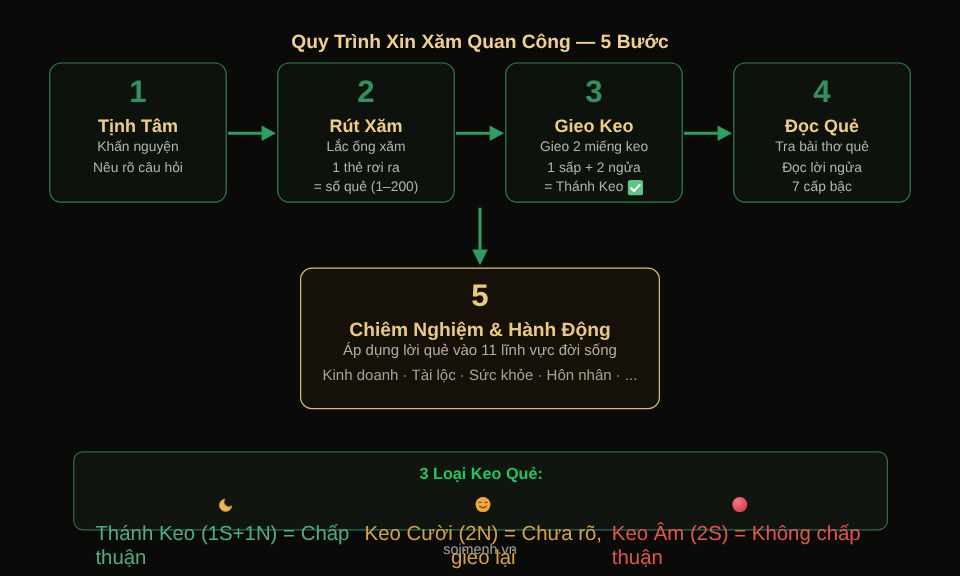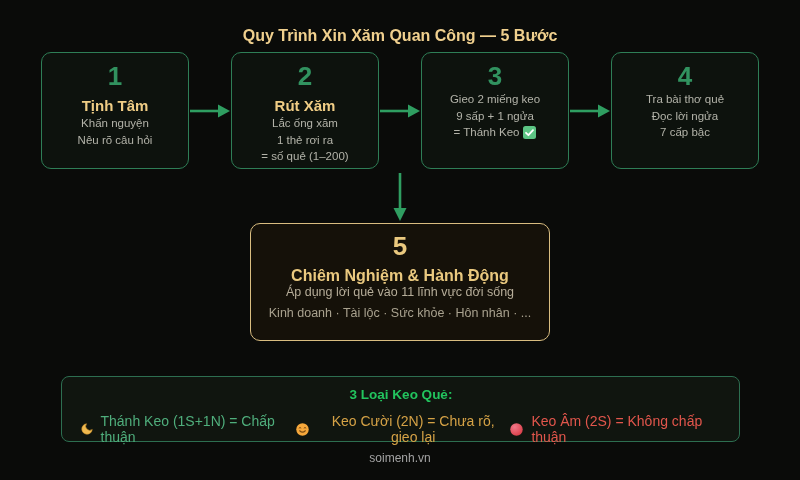--- a/index.html
+++ b/index.html
@@ -105,21 +105,22 @@
   .legend-items {
     margin-top:11px;
     display:flex;
     justify-content:space-between;
     align-items:center;
   }
   .legend-item {
     display:flex;
     align-items:center;
     gap:7px;
-    font-size:14px;
+    font-size:17px;
+    flex-direction:column;
   }
   .legend-item .ico { display:flex; align-items:center; }
   .txt-green { color:#4fae7c; }
   .txt-gold  { color:#d5a246;text-align:center; }
   .txt-red   { color:#e2564c; }
   .footer {
     margin-top:9px;
     text-align:center;
     font-size:12px;
     color:#a3a3a3;
@@ -156,42 +157,44 @@
 
   <div class="h-arrow">
     <svg width="40" height="16" viewBox="0 0 40 16">
       <line x1="0" y1="8" x2="30" y2="8" stroke="#2f9e61" stroke-width="2.6"></line>
       <polygon points="28,1.5 28,14.5 40,8" fill="#2f9e61"></polygon>
     </svg>
   </div>
 
   <div class="step-card">
     <div class="step-num">3</div>
+    <div class="step-title">Gieo Keo</div>
     <div class="step-line">Gieo 2 miếng keo</div>
-    <div class="step-line">9 sấp + 1 ngửa</div>
+    <div class="step-line">1 sấp + 2 ngửa</div>
     <div class="step-line">
       <span>= Thánh Keo</span>
       <span style="display:inline-flex;">
         <svg width="13" height="13" viewBox="0 0 13 13">
           <rect width="13" height="13" rx="2.5" fill="#5cc584"></rect>
           <path d="M3 6.8 L5.4 9.2 L10 4.1" stroke="#ffffff" stroke-width="1.8" fill="none" stroke-linecap="round" stroke-linejoin="round"></path>
         </svg>
       </span>
     </div>
   </div>
 
   <div class="h-arrow">
     <svg width="40" height="16" viewBox="0 0 40 16">
       <line x1="0" y1="8" x2="30" y2="8" stroke="#2f9e61" stroke-width="2.6"></line>
       <polygon points="28,1.5 28,14.5 40,8" fill="#2f9e61"></polygon>
     </svg>
   </div>
 
   <div class="step-card">
     <div class="step-num">4</div>
+    <div class="step-title">Đọc Quẻ</div>
     <div class="step-line">Tra bài thơ quẻ</div>
     <div class="step-line">Đọc lời ngửa</div>
     <div class="step-line">7 cấp bậc</div>
   </div>
 
 </div>
 
 <div class="down-arrow-wrap">
   <svg width="16" height="48" viewBox="0 0 16 48">
     <line x1="8" y1="0" x2="8" y2="37" stroke="#2f9e61" stroke-width="2.6"></line>

